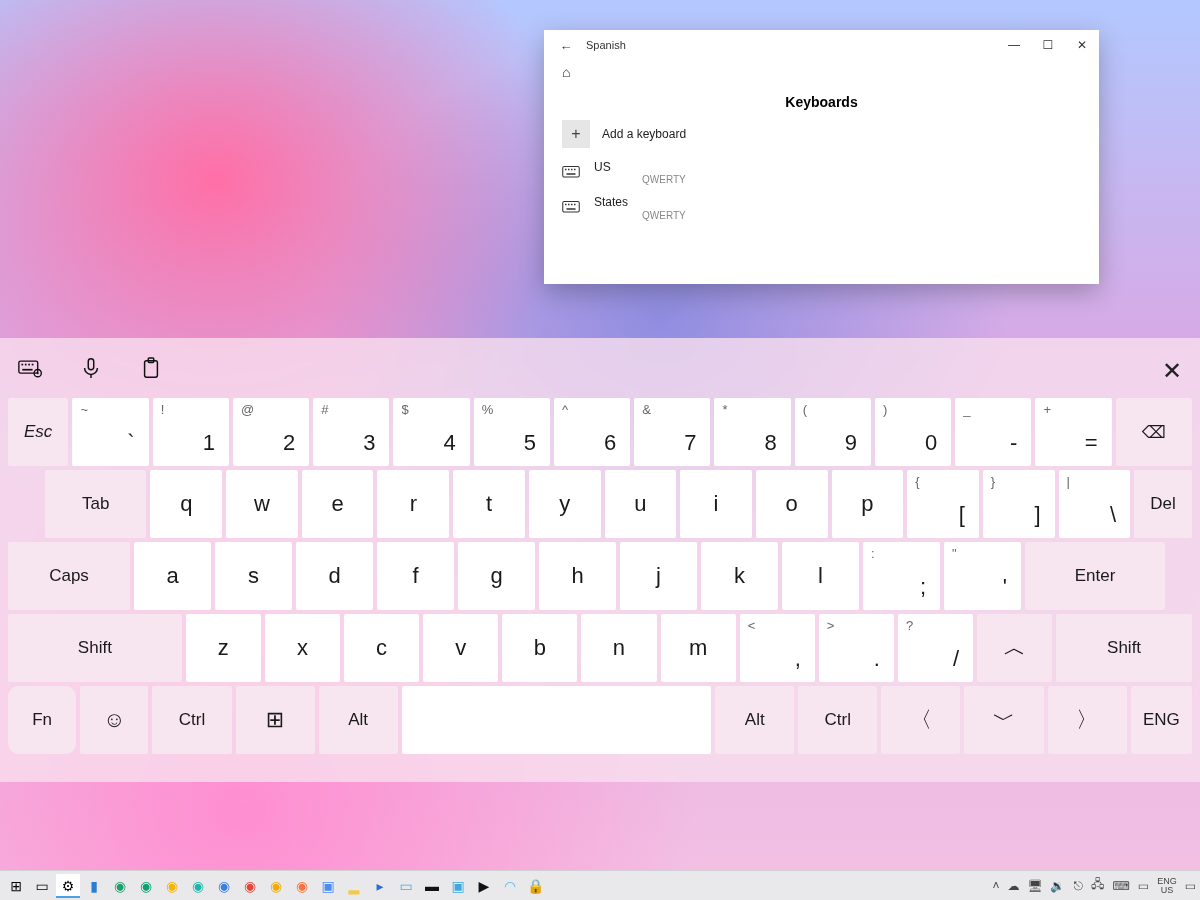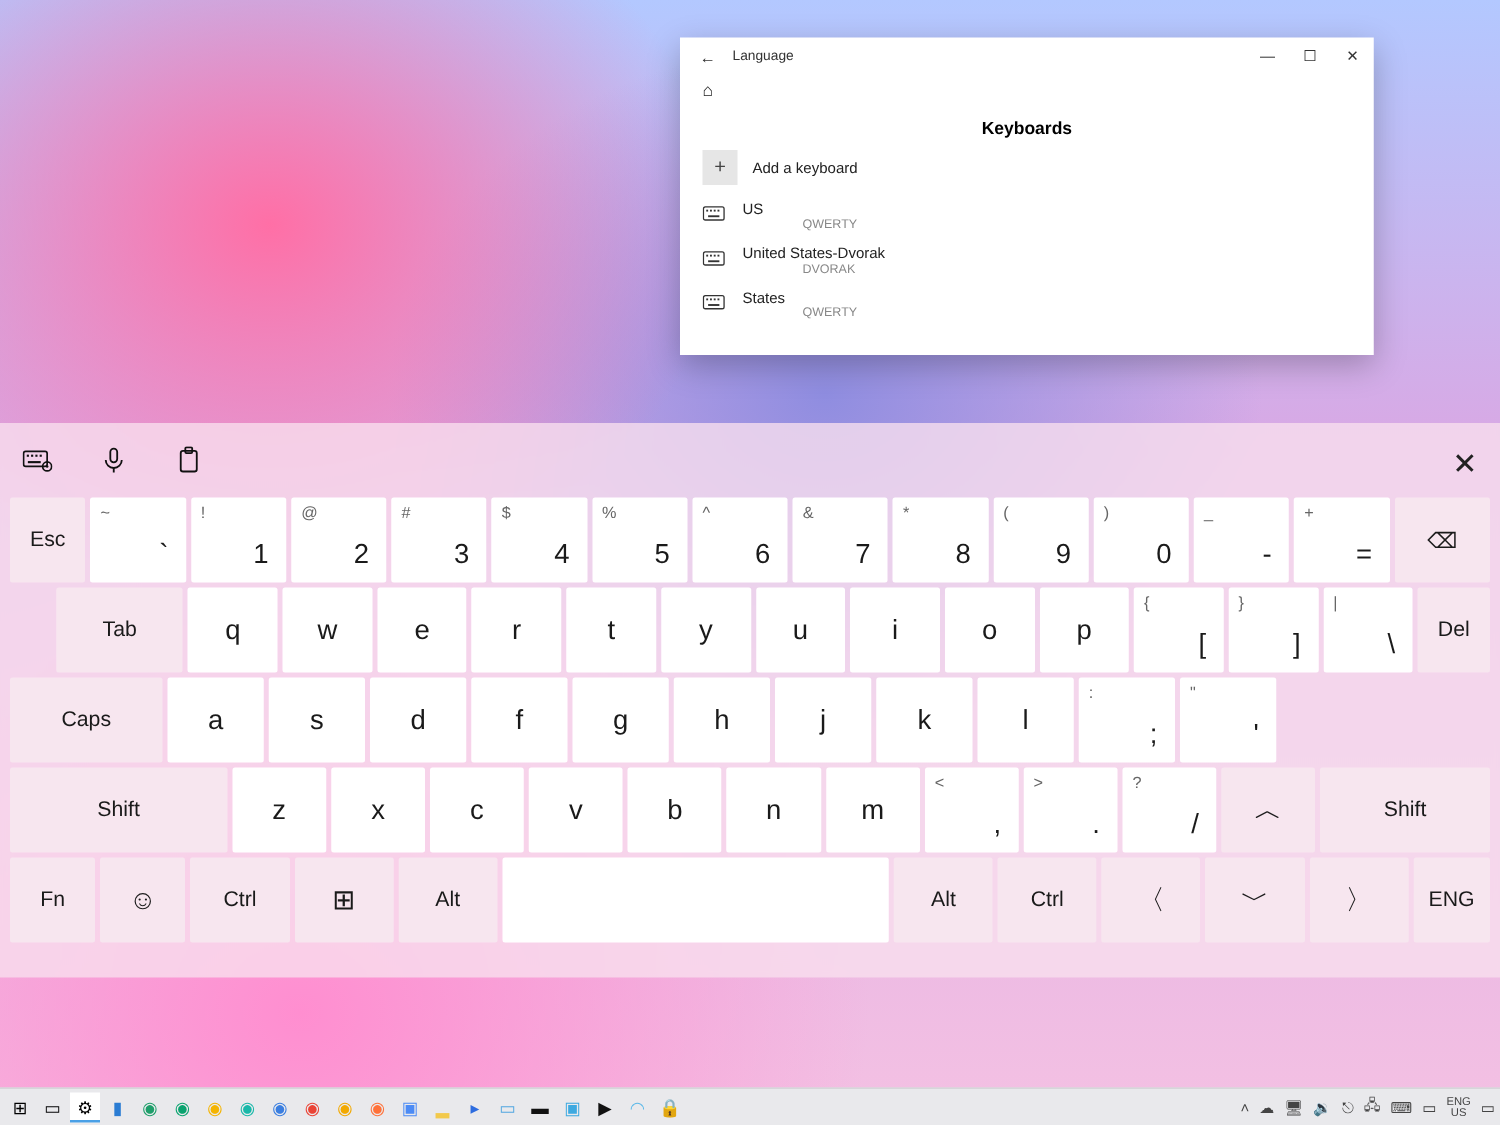--- a/index.html
+++ b/index.html
@@ -89,31 +89,31 @@
   position: absolute;
   top: 4px; left: 8px;
   font-size: 13px; color: #666;
 }
 .key .main-label {
   position: absolute;
   bottom: 10px; right: 14px;
   font-size: 22px;
 }
 
-.w-esc { width: 61px; }
+.w-esc { width: 61px; font-style: italic; }
 .w-num { width: 77px; }
 .w-bksp { width: 77px; }
 .w-tab { width: 109px; margin-left: 37px; }
 .w-letter { width: 77px; }
 .w-del { width: 62px; }
 .w-caps { width: 122px; }
 .w-enter { width: 140px; }
 .w-shift { width: 178px; }
 .w-shift-r { width: 139px; }
-.w-fn { width: 69px; }
+.w-fn { width: 69px; border-radius: 11px; }
 .w-emoji { width: 69px; }
 .w-ctrl { width: 80px; }
 .w-win { width: 80px; }
 .w-alt { width: 80px; }
 .w-space { width: 313px; }
 .w-arrow { width: 80px; }
 .w-eng { width: 62px; }
 .w-uparr { width: 77px; }
 .w-ul { width: 77px; }
 
@@ -142,21 +142,21 @@
 
 </style>
 </head>
 <body>
 
 <div class="desktop">
 
   <div class="settings-window">
     <div class="settings-titlebar">
       <div class="back-btn">←</div>
-      <div class="title">Language</div>
+      <div class="title">Spanish</div>
       <div class="win-controls">
         <div>—</div>
         <div>☐</div>
         <div>✕</div>
       </div>
     </div>
     <div class="settings-body">
       <div class="settings-heading-row">
         <span class="home-icon">⌂</span>
       </div>
@@ -177,36 +177,20 @@
               <rect x="16" y="6" width="2" height="2" fill="#333"></rect>
               <rect x="6" y="12" width="12" height="2" fill="#333"></rect>
             </svg>
         </div>
         <div class="kb-texts">
           <div class="kb-name">US</div>
           <div class="kb-layout">QWERTY</div>
         </div>
       </div>
 
-      <div class="kb-item">
-        <div class="kb-icon">
-          <svg class="kbd-svg" viewBox="0 0 24 18">
-              <rect x="1" y="3" width="22" height="14" rx="2" fill="none" stroke="#333" stroke-width="1.4"></rect>
-              <rect x="4" y="6" width="2" height="2" fill="#333"></rect>
-              <rect x="8" y="6" width="2" height="2" fill="#333"></rect>
-              <rect x="12" y="6" width="2" height="2" fill="#333"></rect>
-              <rect x="16" y="6" width="2" height="2" fill="#333"></rect>
-              <rect x="6" y="12" width="12" height="2" fill="#333"></rect>
-            </svg>
-        </div>
-        <div class="kb-texts">
-          <div class="kb-name">United States-Dvorak</div>
-          <div class="kb-layout">DVORAK</div>
-        </div>
-      </div>
 
       <div class="kb-item">
         <div class="kb-icon">
           <svg class="kbd-svg" viewBox="0 0 24 18">
               <rect x="1" y="3" width="22" height="14" rx="2" fill="none" stroke="#333" stroke-width="1.4"></rect>
               <rect x="4" y="6" width="2" height="2" fill="#333"></rect>
               <rect x="8" y="6" width="2" height="2" fill="#333"></rect>
               <rect x="12" y="6" width="2" height="2" fill="#333"></rect>
               <rect x="16" y="6" width="2" height="2" fill="#333"></rect>
               <rect x="6" y="12" width="12" height="2" fill="#333"></rect>
@@ -350,20 +334,21 @@
         <div class="key w-letter">k</div>
         <div class="key w-letter">l</div>
         <div class="key w-ul">
             <span class="shift-label">:</span>
             <span class="main-label">;</span>
           </div>
         <div class="key w-ul">
             <span class="shift-label">"</span>
             <span class="main-label">'</span>
           </div>
+        <div class="key mod w-enter">Enter</div>
       </div>
 
       <div class="tk-row">
         <div class="key mod w-shift">Shift</div>
         <div class="key w-letter">z</div>
         <div class="key w-letter">x</div>
         <div class="key w-letter">c</div>
         <div class="key w-letter">v</div>
         <div class="key w-letter">b</div>
         <div class="key w-letter">n</div>

